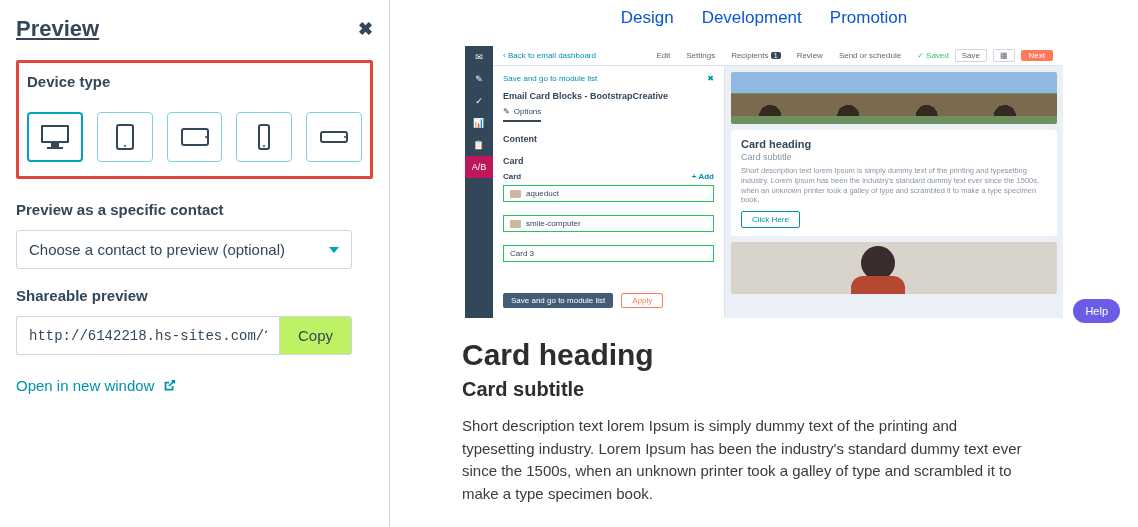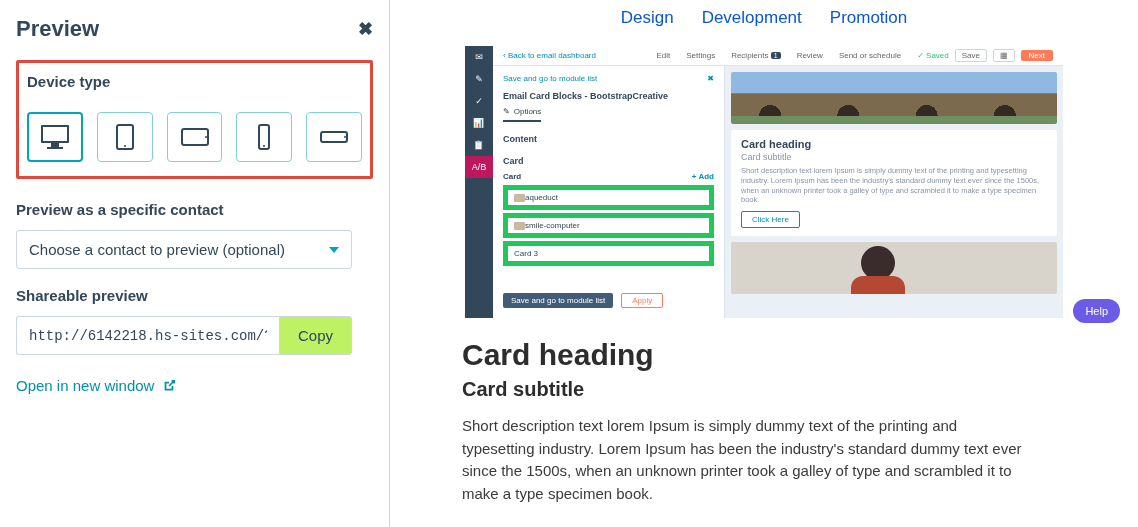--- a/index.html
+++ b/index.html
@@ -16,21 +16,21 @@
   .layout { display: flex; width: 100%; height: 100%; }
   .sidebar {
     width: 390px;
     border-right: 1px solid #cbd6e2;
     padding: 16px 16px 0 16px;
   }
   .panel-header {
     display: flex; justify-content: space-between; align-items: center;
     margin-bottom: 18px;
   }
-  .panel-title { font-size: 22px; font-weight: 600; }
+  .panel-title { font-size: 22px; font-weight: 600; text-decoration: underline; }
   .close-x { font-weight: 800; font-size: 18px; cursor: pointer; color:#33475b; }
   .device-section {
     border: 3px solid #e0483d;
     border-radius: 2px;
     padding: 10px 8px 14px 8px;
     margin-bottom: 22px;
   }
   .section-label { font-weight: 600; font-size: 15px; margin-bottom: 22px; }
   .device-row { display: flex; gap: 14px; }
   .device-btn {
@@ -103,21 +103,21 @@
   .es-btn-next{ background:#ff7a59; color:#fff; padding:1px 8px; border-radius:2px;}
   .es-panel{
     position:absolute; left:28px; top:20px; width:232px; bottom:0;
     border-right:1px solid #dfe3eb; padding:8px 10px 0 10px;
   }
   .es-panel .saveback{ color:#0091ae; display:flex; justify-content:space-between; align-items:center; }
   .es-panel .mod-title{ font-weight:700; margin:8px 0 6px 0; font-size:9px;}
   .es-panel .options{ border-bottom:2px solid #33475b; display:inline-flex; align-items:center; gap:4px; padding-bottom:4px; }
   .es-panel .sec-h{ font-weight:700; margin:12px 0 6px 0; font-size:9px;}
   .es-panel .card-hdr{ font-weight:700; display:flex; justify-content:space-between; font-size:8px; margin-bottom:4px;}
-  .es-panel .list-item{ border:5px solid #22c55e; padding:3px 6px; margin-bottom:3px; display:flex; align-items:center; font-size:8px;}
+  .es-panel .list-item{ border:1px solid #22c55e; padding:3px 6px; margin-bottom:13px; display:flex; align-items:center; gap:5px; font-size:8px;}
   .thumb{ width:11px; height:8px; background:#c9b99e; border-radius:1px; display:inline-block;}
   .es-panel .footer-btns{ position:absolute; bottom:10px; left:10px; display:flex; gap:8px; align-items:center;}
   .btn-dark{ background:#425b76; color:#fff; padding:3px 8px; border-radius:2px; }
   .btn-apply{ border:1px solid #ff7a59; color:#ff7a59; padding:2px 10px; border-radius:2px; }
   .es-preview{
     position:absolute; left:260px; top:20px; right:0; bottom:0;
     background:#eaf0f6; padding:6px;
   }
   .hero{ height:52px; border-radius:2px; background:
     linear-gradient(180deg,#8fb9e0 0%, #8fb9e0 40%, transparent 40%),

